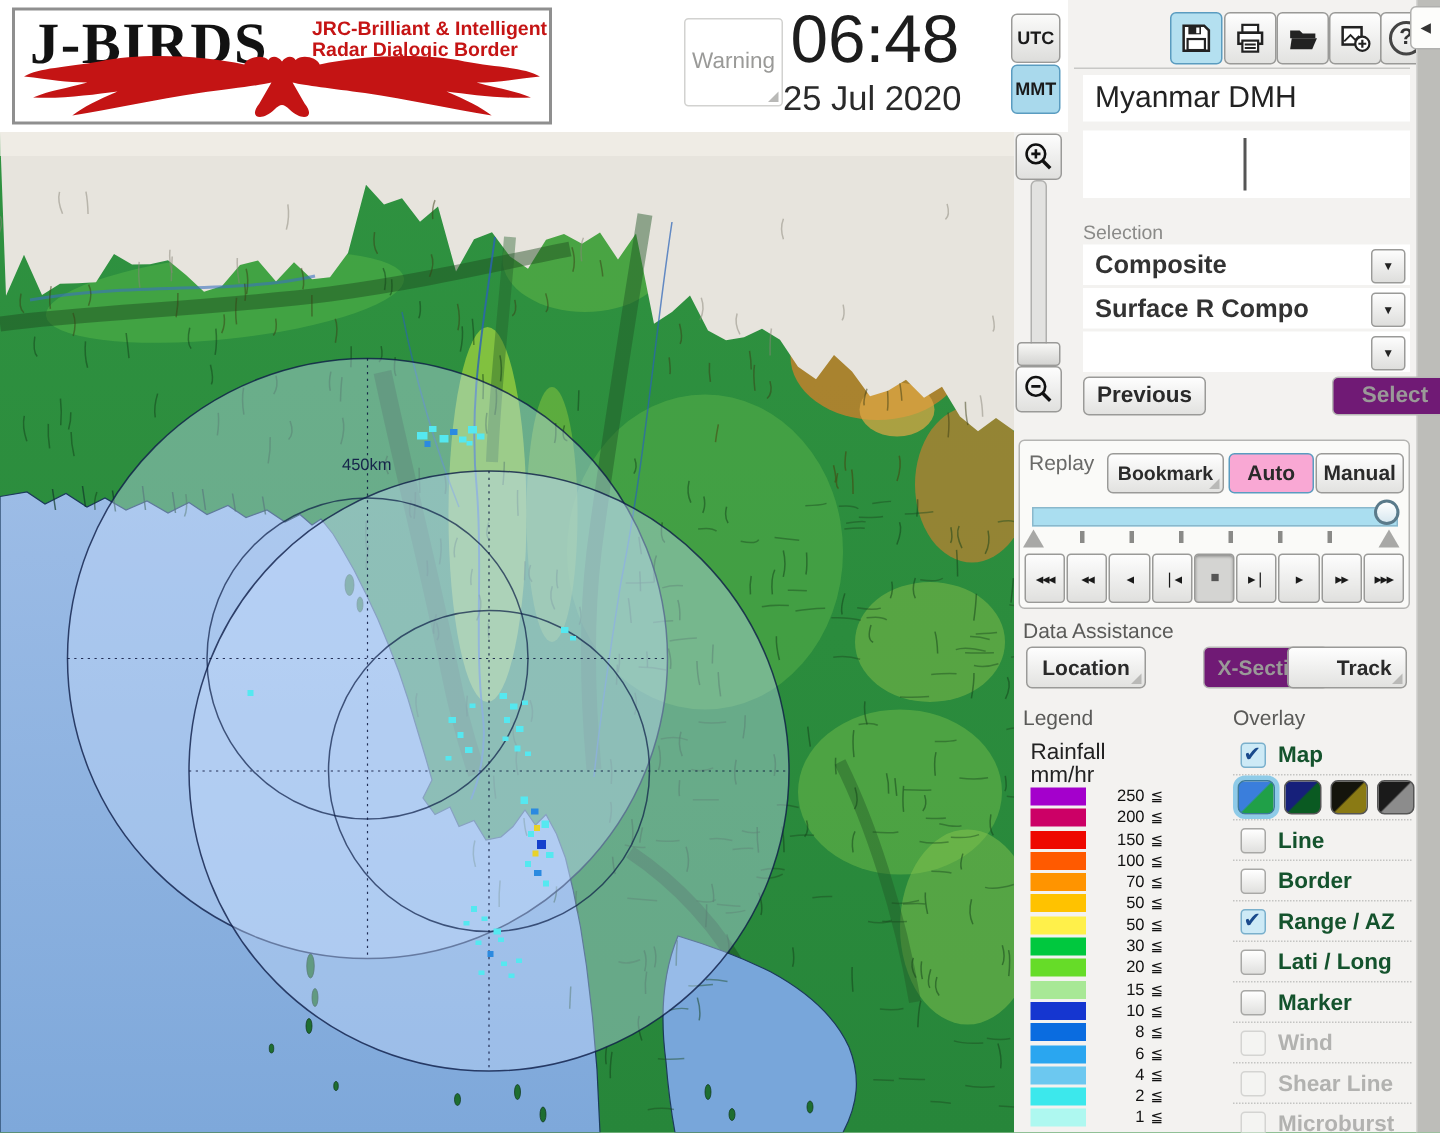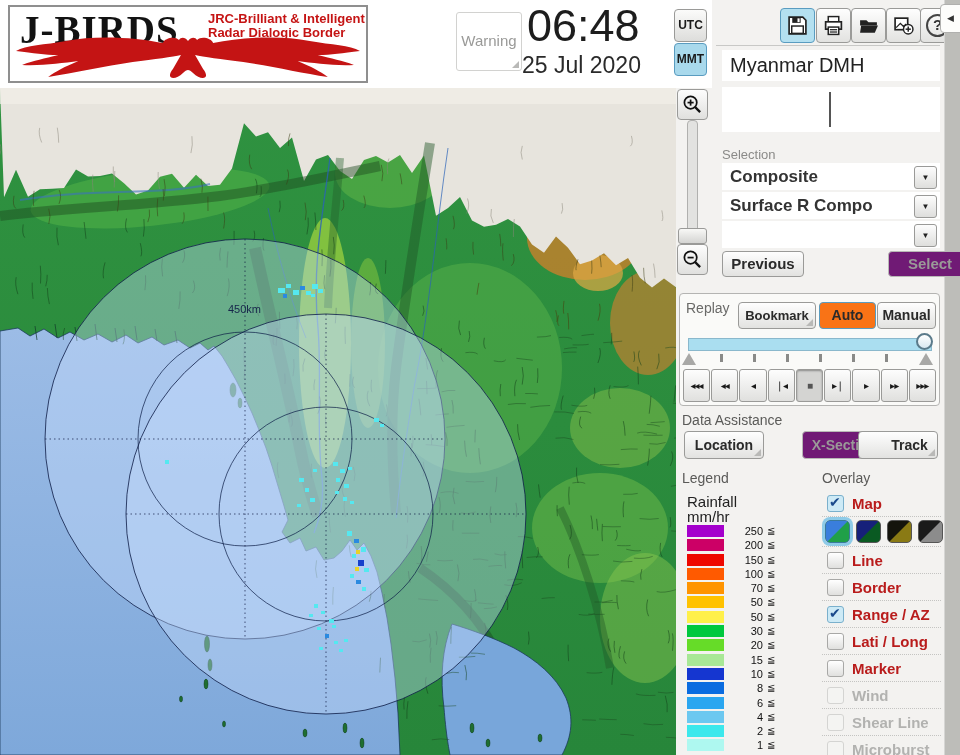--- a/index.html
+++ b/index.html
@@ -43,21 +43,21 @@
   #cursor-box{position:absolute;left:722px;top:87px;width:218px;height:45px;background:#fff;}
   #caret{position:absolute;left:107px;top:5px;width:2px;height:35px;background:#555;}
   .panel-label{position:absolute;font-size:13px;color:#8a8a88;}
   .dd{position:absolute;left:722px;width:218px;height:27px;background:#fff;}
   .dd .val{font-size:17px;font-weight:bold;color:#333;line-height:27px;padding-left:8px;display:block;
            white-space:nowrap;overflow:hidden;}
   .dd .arrow{position:absolute;right:3px;top:3px;width:21px;height:21px;border:1px solid #9a9a98;border-radius:3px;
              background:linear-gradient(#fdfdfd,#dededc);font-size:8px;color:#222;text-align:center;line-height:21px;}
   .btn{position:absolute;border:1px solid #9a9a98;border-radius:4px;background:linear-gradient(#fefefe,#e2e2e0);
        font-weight:bold;color:#2a2a2a;text-align:center;box-sizing:border-box;font-family:"Liberation Sans",sans-serif;}
-  .btn.blue{background:#f97316;border-color:#5a9cc0;}
+  .btn.blue{background:#f9a8d4;border-color:#5a9cc0;}
   .btn.disab{background:#701a75;color:#9a9a98;border-color:#b8b8b6;margin-left:32px;}
   
   #replay-box{position:absolute;left:679px;top:293px;width:259px;height:111px;border:1px solid #b4b4b2;
               border-radius:4px;background:#fafaf8;}
   #replay-label{position:absolute;left:6px;top:6px;font-size:14px;color:#6a6a68;}
   #slider-track{position:absolute;left:8px;top:44px;width:242px;height:11px;background:#aadef0;border:1px solid #8ab8cc;}
   #slider-handle{position:absolute;left:236px;top:39px;width:17px;height:17px;border-radius:50%;
                  background:linear-gradient(#ffffff,#d8e8f0);border:2px solid #5a7a8a;box-sizing:border-box;}
   .mark{position:absolute;top:59px;width:0;height:0;border-left:7px solid transparent;border-right:7px solid transparent;
         border-bottom:12px solid #a8a8a6;}
@@ -77,21 +77,21 @@
   .lsuf{position:absolute;left:80px;top:1px;font-size:10px;color:#111;}
   
   #overlay-list{position:absolute;left:822px;top:490px;width:119px;}
   .orow{height:26px;display:flex;align-items:center;border-top:1px dotted #c4c4c2;}
   .orow:first-child{border-top:none;}
   .cb{width:17px;height:17px;border:1px solid #a8a8a6;border-radius:3px;background:linear-gradient(#ffffff,#e0e0de);
       margin:0 8px 0 5px;position:relative;flex:none;box-sizing:border-box;}
   .cb.checked{background:#cdeaf6;border-color:#7ab0cc;}
   .cb.checked::after{content:"\2714";position:absolute;left:1px;top:-2px;font-size:14px;color:#1a4a8c;}
   .cb.dis{border-color:#d4d4d2;background:#f4f4f2;}
-  .olabel{font-size:15px;font-weight:bold;color:#b91c1c;white-space:nowrap;}
+  .olabel{font-size:15px;font-weight:bold;color:#14532d;white-space:nowrap;}
   .olabel.dis{color:#b2b2b0;}
   .swrow{height:29px;display:flex;gap:6px;align-items:center;border-top:1px dotted #c4c4c2;padding-left:3px;}
   .sw{width:25px;height:23px;border-radius:5px;border:1px solid #555;flex:none;box-sizing:border-box;}
   .sw.sel{box-shadow:0 0 0 3px #8ecbe8;border-color:#3a7a9c;}
   
   .zbtn{position:absolute;left:677px;width:29px;height:29px;border:1px solid #9a9a98;border-radius:4px;
         background:linear-gradient(#fdfdfd,#e0e0de);display:flex;align-items:center;justify-content:center;}
   #ztrack{position:absolute;left:687px;top:120px;width:9px;height:118px;background:#e2e2e0;
           border:1px solid #b0b0ae;border-radius:4px;}
   #zhandle{position:absolute;left:678px;top:228px;width:27px;height:14px;border:1px solid #9a9a98;border-radius:3px;

